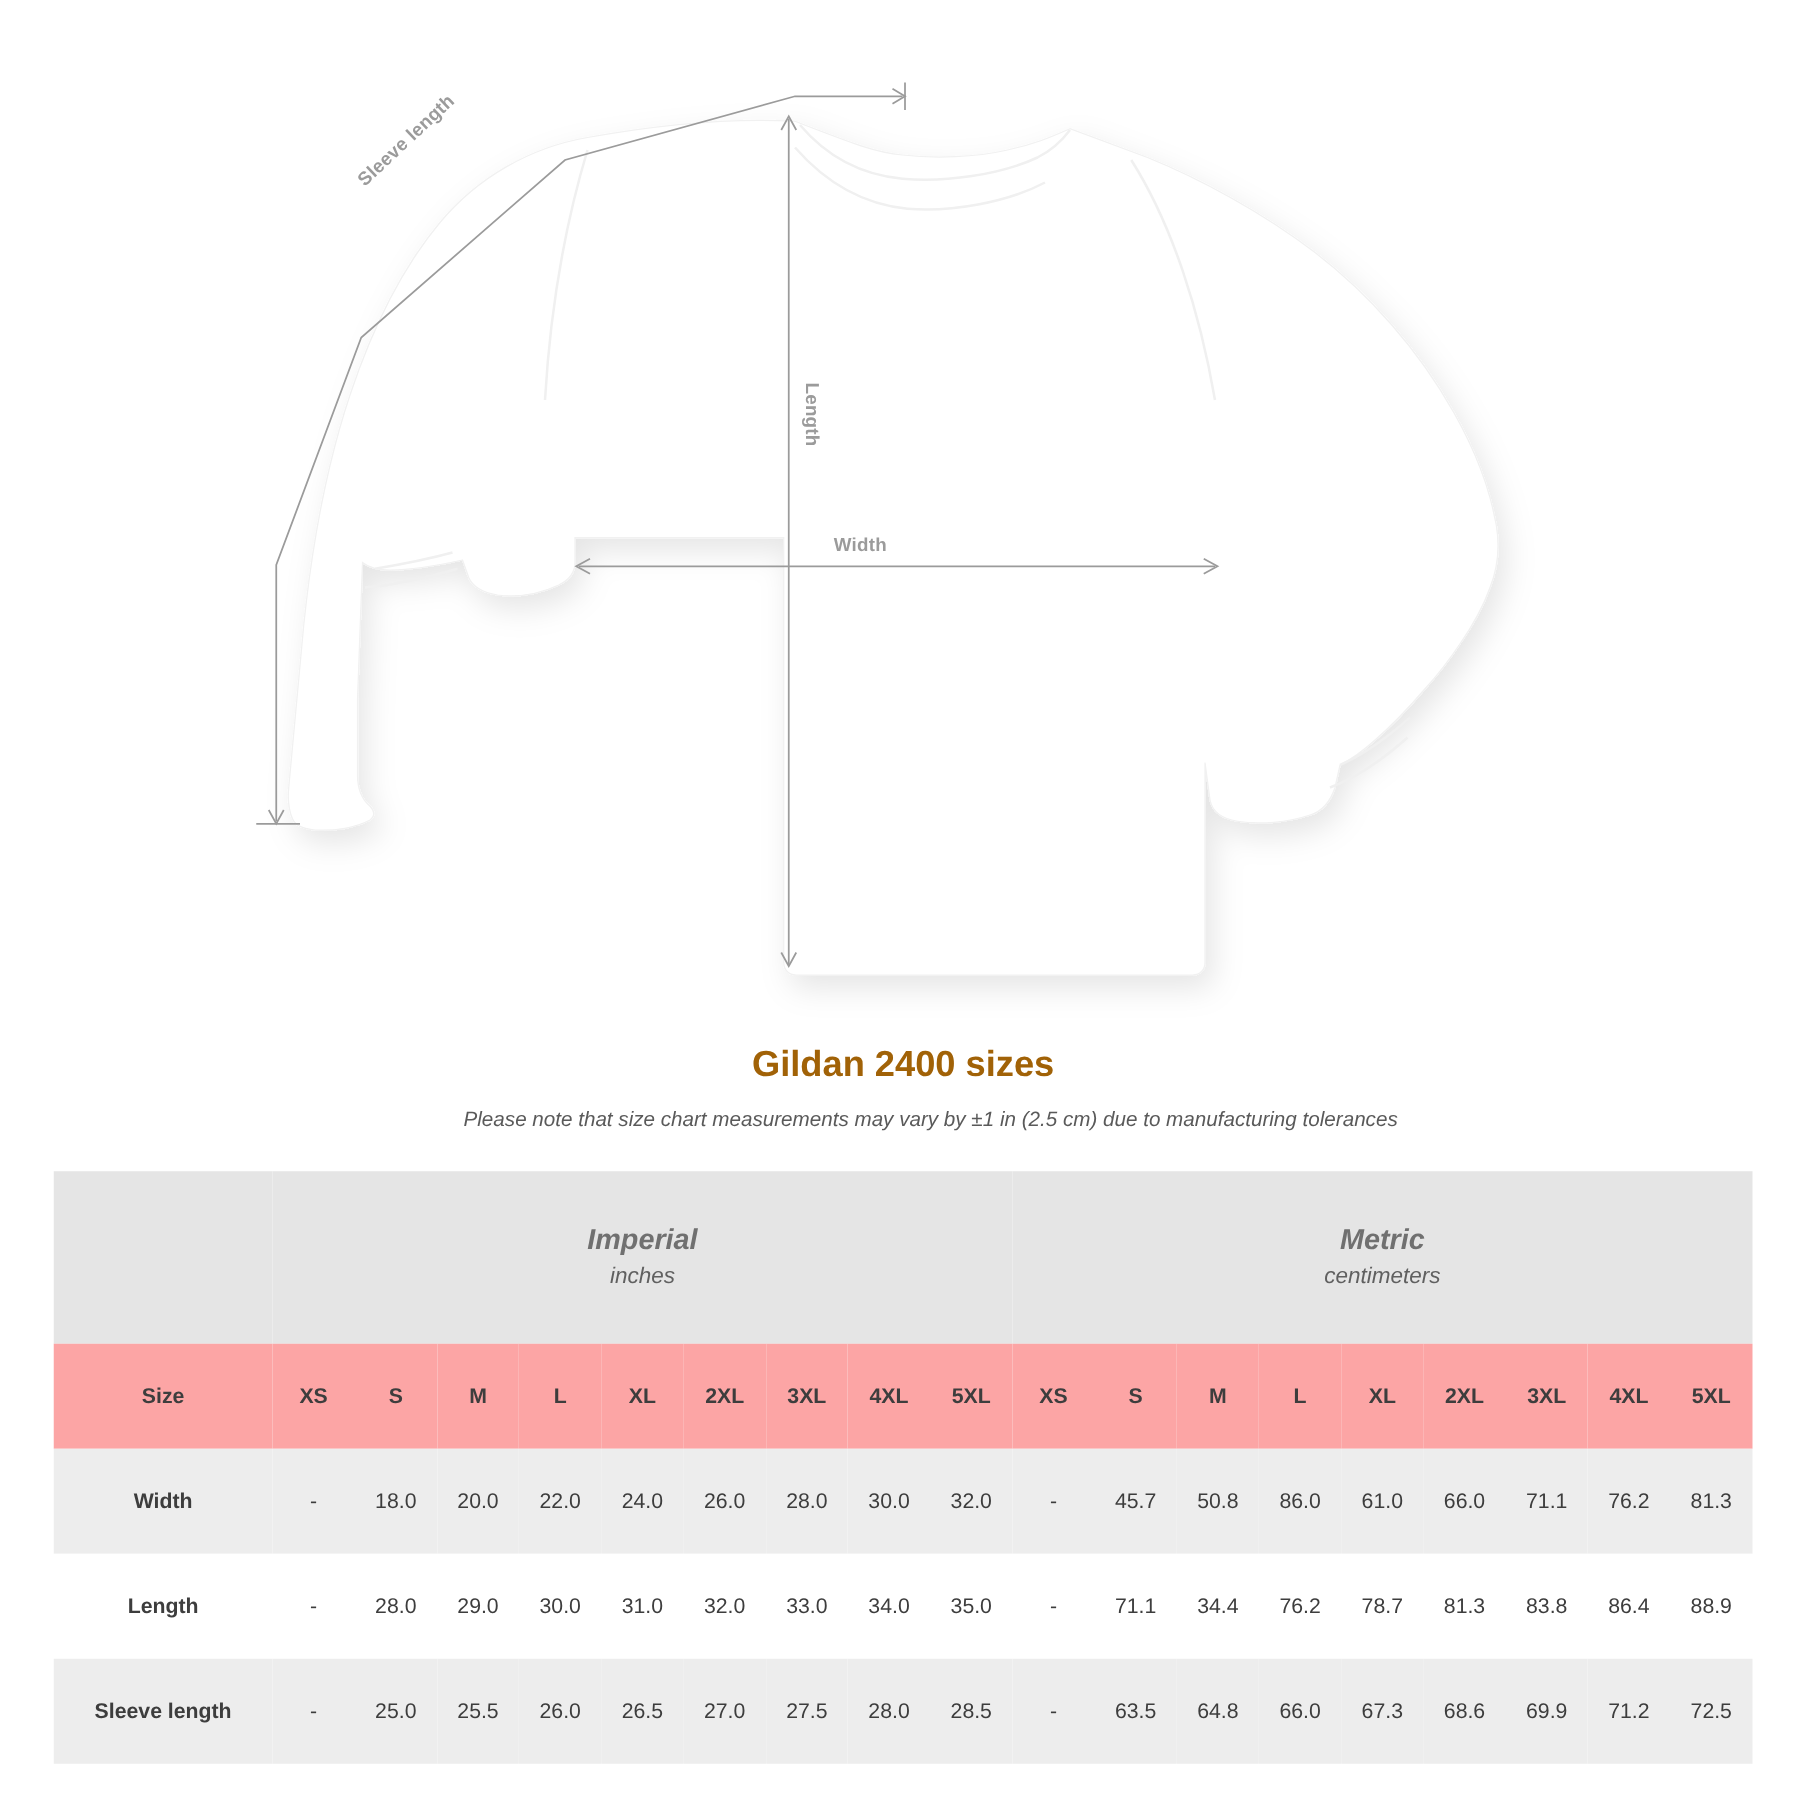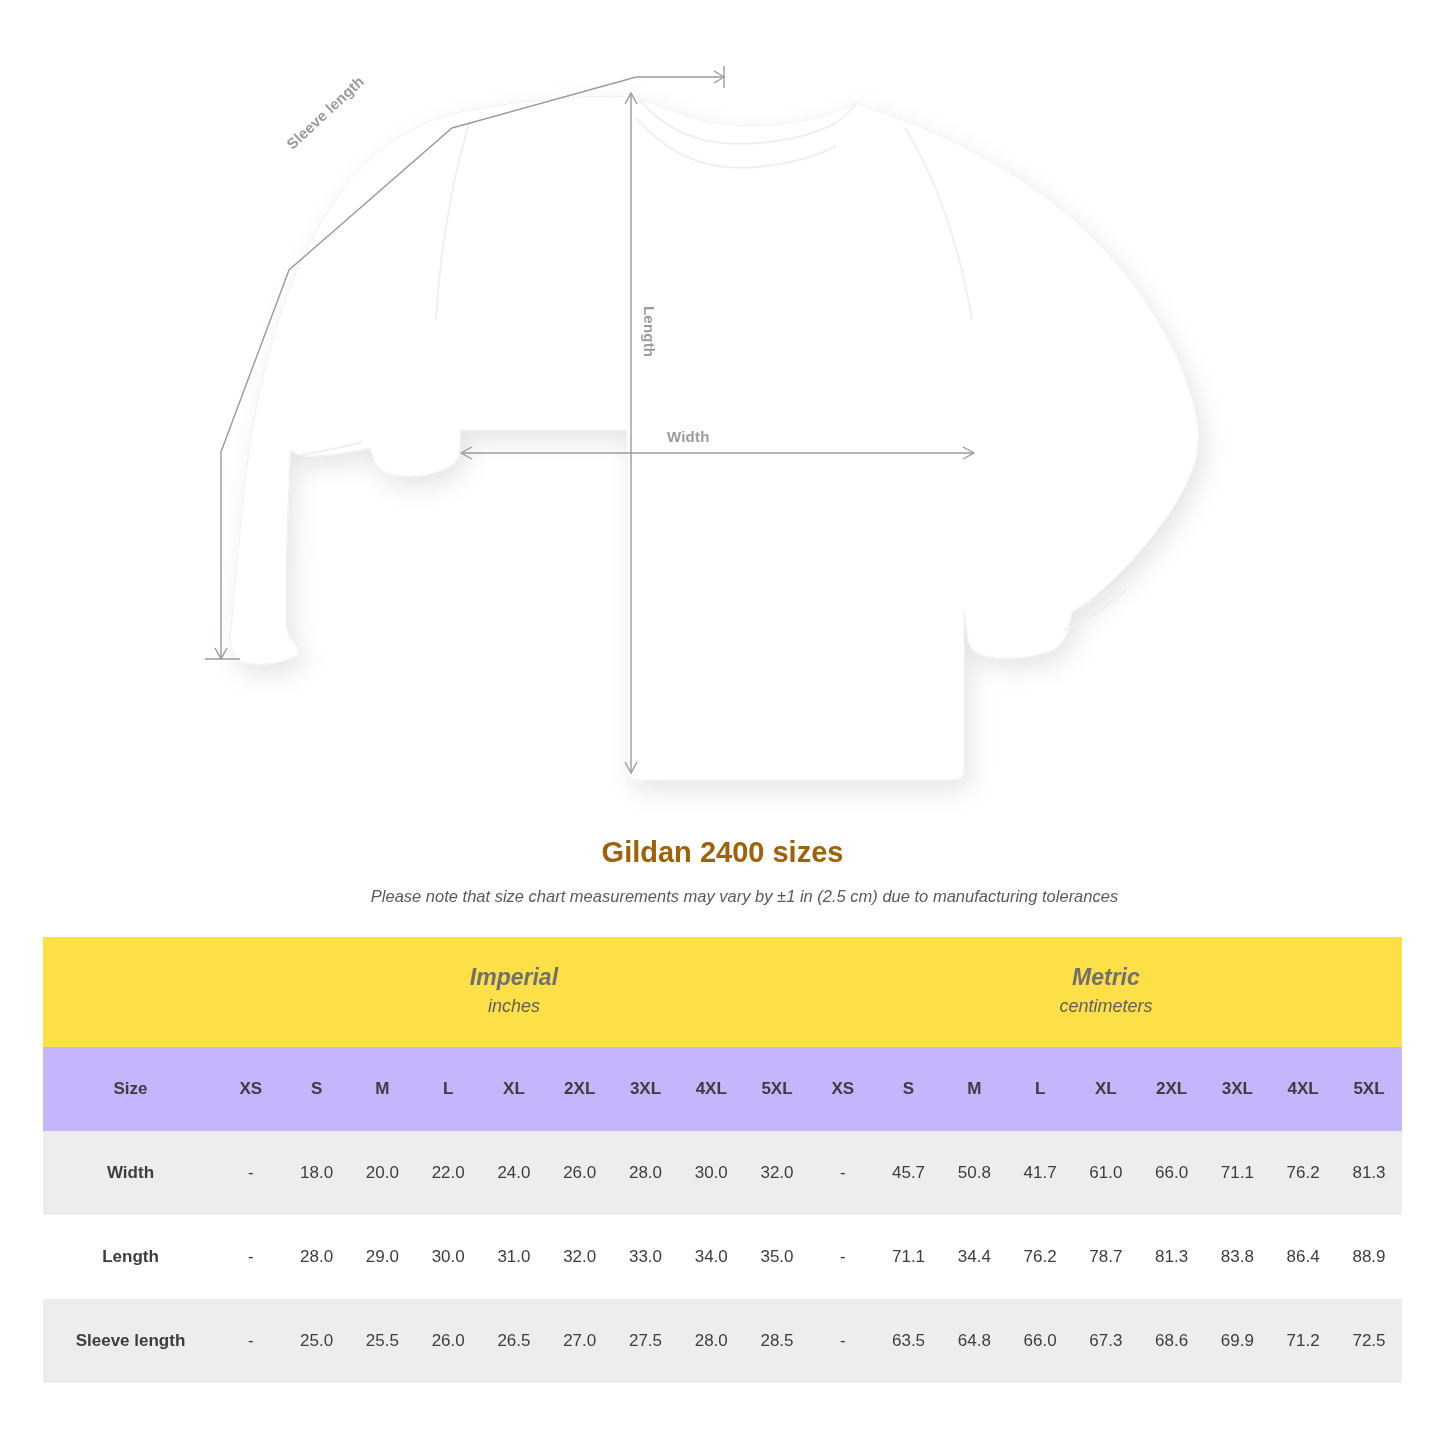--- a/index.html
+++ b/index.html
@@ -85,38 +85,38 @@
   }
   table.size-table td, table.size-table th {
     text-align: center;
     font-size: 17px;
     color: #3d3d3d;
     padding: 0;
     height: 84px;
     vertical-align: middle;
   }
   .unit-head {
-    background: #fde047;
-    height: 110px;
+    background: #e5e5e5;
+    height: 138px;
   }
   .unit-head .unit-name {
     font-size: 23px;
     font-weight: bold;
     font-style: italic;
     color: #707070;
     line-height: 1.25;
   }
   .unit-head .unit-sub {
     font-size: 18px;
     font-style: italic;
     color: #606060;
     line-height: 1.6;
   }
   .row-head {
-    background: #c4b5fd;
+    background: #fca5a5;
   }
   .row-head td {
     font-weight: bold;
     font-size: 17px;
   }
   .row-alt {
     background: #ededed;
   }
   .row-plain {
     background: #ffffff;
@@ -282,21 +282,21 @@
           <td>20.0</td>
           <td>22.0</td>
           <td>24.0</td>
           <td>26.0</td>
           <td>28.0</td>
           <td>30.0</td>
           <td>32.0</td>
           <td>-</td>
           <td>45.7</td>
           <td>50.8</td>
-          <td>41.7</td>
+          <td>86.0</td>
           <td>61.0</td>
           <td>66.0</td>
           <td>71.1</td>
           <td>76.2</td>
           <td>81.3</td>
         </tr>
 
         <tr class="row-plain">
           <td class="rowlabel">Length</td>
           <td>-</td>

